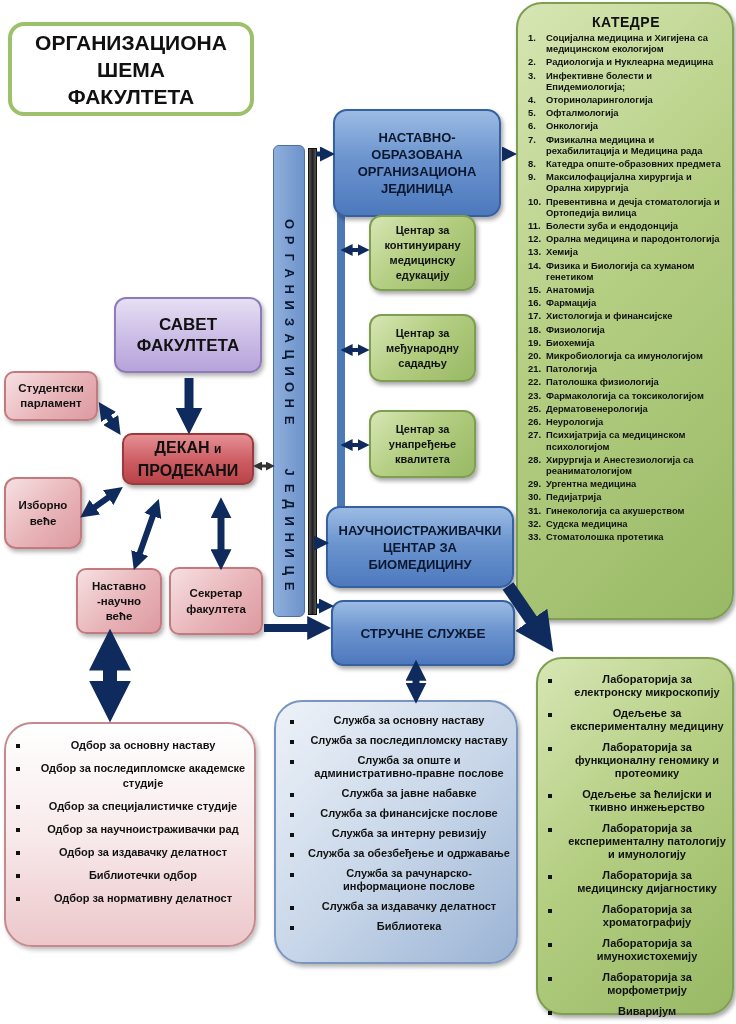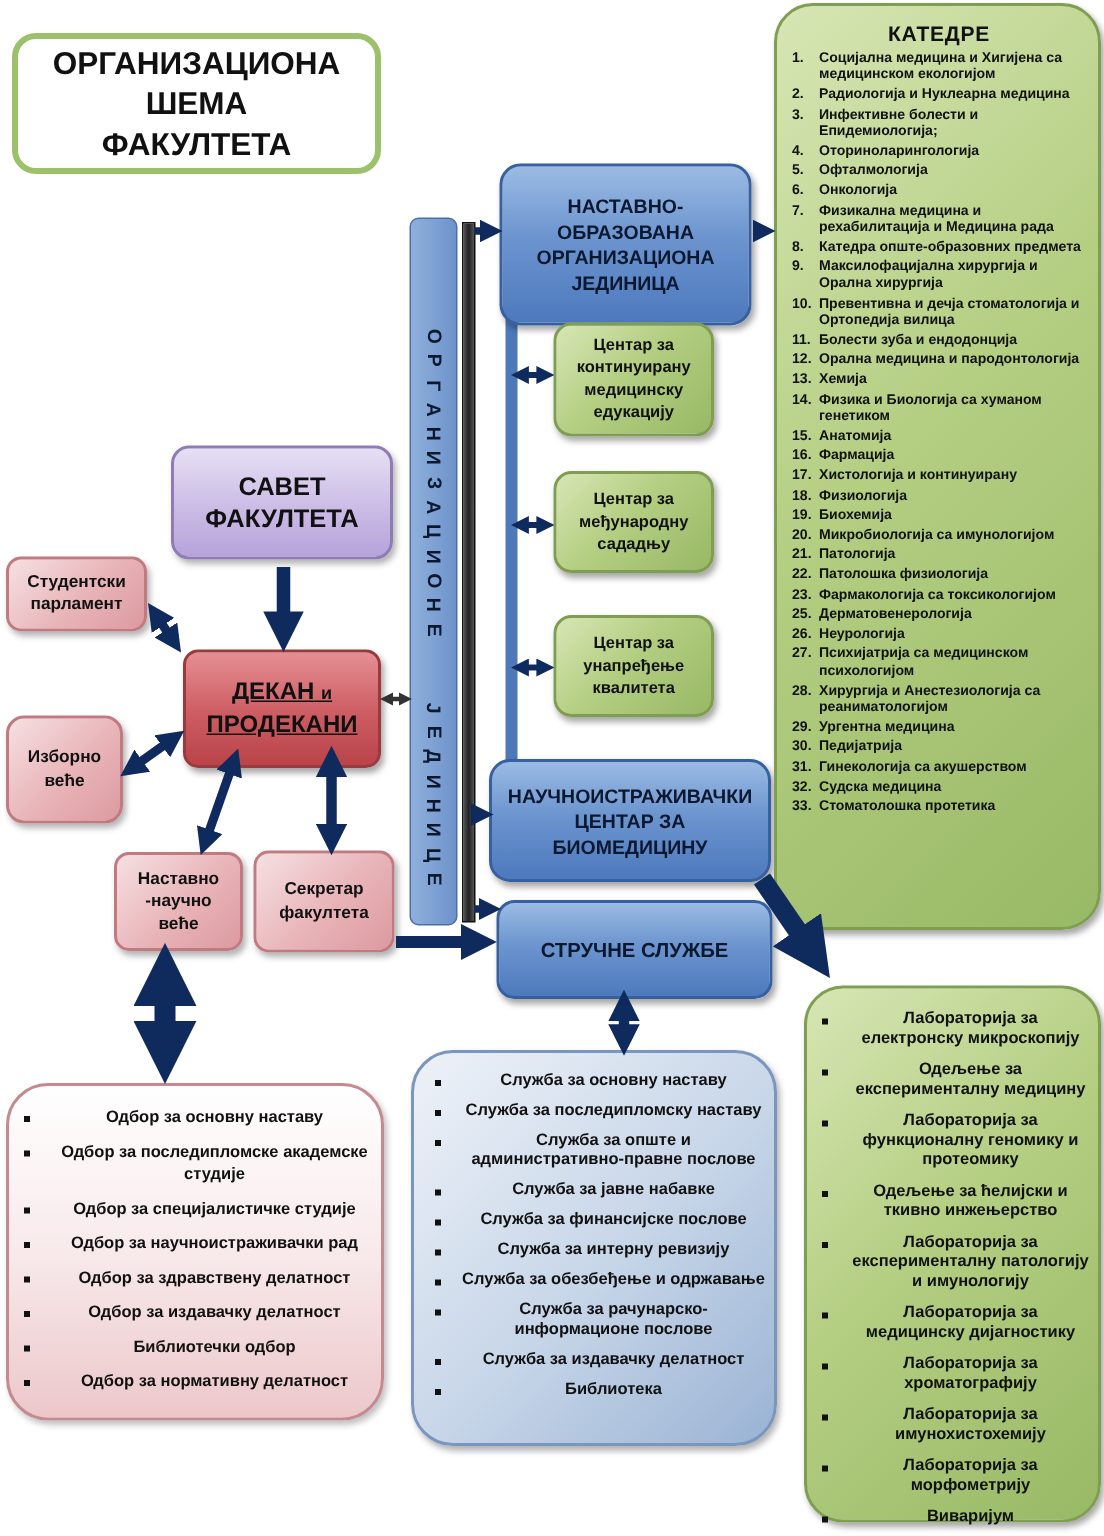--- a/index.html
+++ b/index.html
@@ -70,21 +70,21 @@
 <div class="box purple" style="left:114px;top:297px;width:148px;height:76px;font-size:17px;line-height:21px;flex-direction:column;border-radius:12px;">
   <div>САВЕТ</div>
   <div>ФАКУЛТЕТА</div>
 </div>
 
 <div class="box pink" style="left:4px;top:371px;width:94px;height:50px;font-size:11.5px;line-height:15px;flex-direction:column;border-radius:10px;">
   <div>Студентски</div>
   <div>парламент</div>
 </div>
 
-<div class="box red" style="left:122px;top:433px;width:132px;height:79px;font-size:16px;line-height:21px;flex-direction:column;border-radius:10px;color:#111;text-decoration:underline;">
+<div class="box red" style="left:122px;top:433px;width:132px;height:52px;font-size:16px;line-height:21px;flex-direction:column;border-radius:10px;color:#111;">
   <div>
     <span>ДЕКАН</span>
     <span style="font-size:12px;">и</span>
   </div>
   <div>ПРОДЕКАНИ</div>
 </div>
 
 <div class="box pink" style="left:4px;top:477px;width:78px;height:72px;font-size:11.5px;line-height:16px;flex-direction:column;border-radius:12px;">
   <div>Изборно</div>
   <div>веће</div>
@@ -226,21 +226,21 @@
       <li>
         <span class="n">15.</span>
         <span>Анатомија</span>
       </li>
       <li>
         <span class="n">16.</span>
         <span>Фармација</span>
       </li>
       <li>
         <span class="n">17.</span>
-        <span>Хистологија и континуирану</span>
+        <span>Хистологија и финансијске</span>
       </li>
       <li>
         <span class="n">18.</span>
         <span>Физиологија</span>
       </li>
       <li>
         <span class="n">19.</span>
         <span>Биохемија</span>
       </li>
       <li>
@@ -327,21 +327,20 @@
       <li>Библиотека</li>
     </ul>
 </div>
 
 <div class="box pinklight odbori">
   <ul class="bul" id="odbori-list">
       <li>Одбор за основну наставу</li>
       <li>Одбор за последипломске академске студије</li>
       <li>Одбор за специјалистичке студије</li>
       <li>Одбор за научноистраживачки рад</li>
-      <li>Одбор за здравствену делатност</li>
       <li>Одбор за издавачку делатност</li>
       <li>Библиотечки одбор</li>
       <li>Одбор за нормативну делатност</li>
     </ul>
 </div>
 
 <svg class="arrows" id="arrows" viewBox="0 0 736 1024">
   <defs>
     <marker id="ah" markerWidth="3" markerHeight="3" refX="1.6" refY="1.5" orient="auto" markerUnits="strokeWidth">
       <path d="M0,0 L3,1.5 L0,3 z" fill="#0f2a5c"></path>

